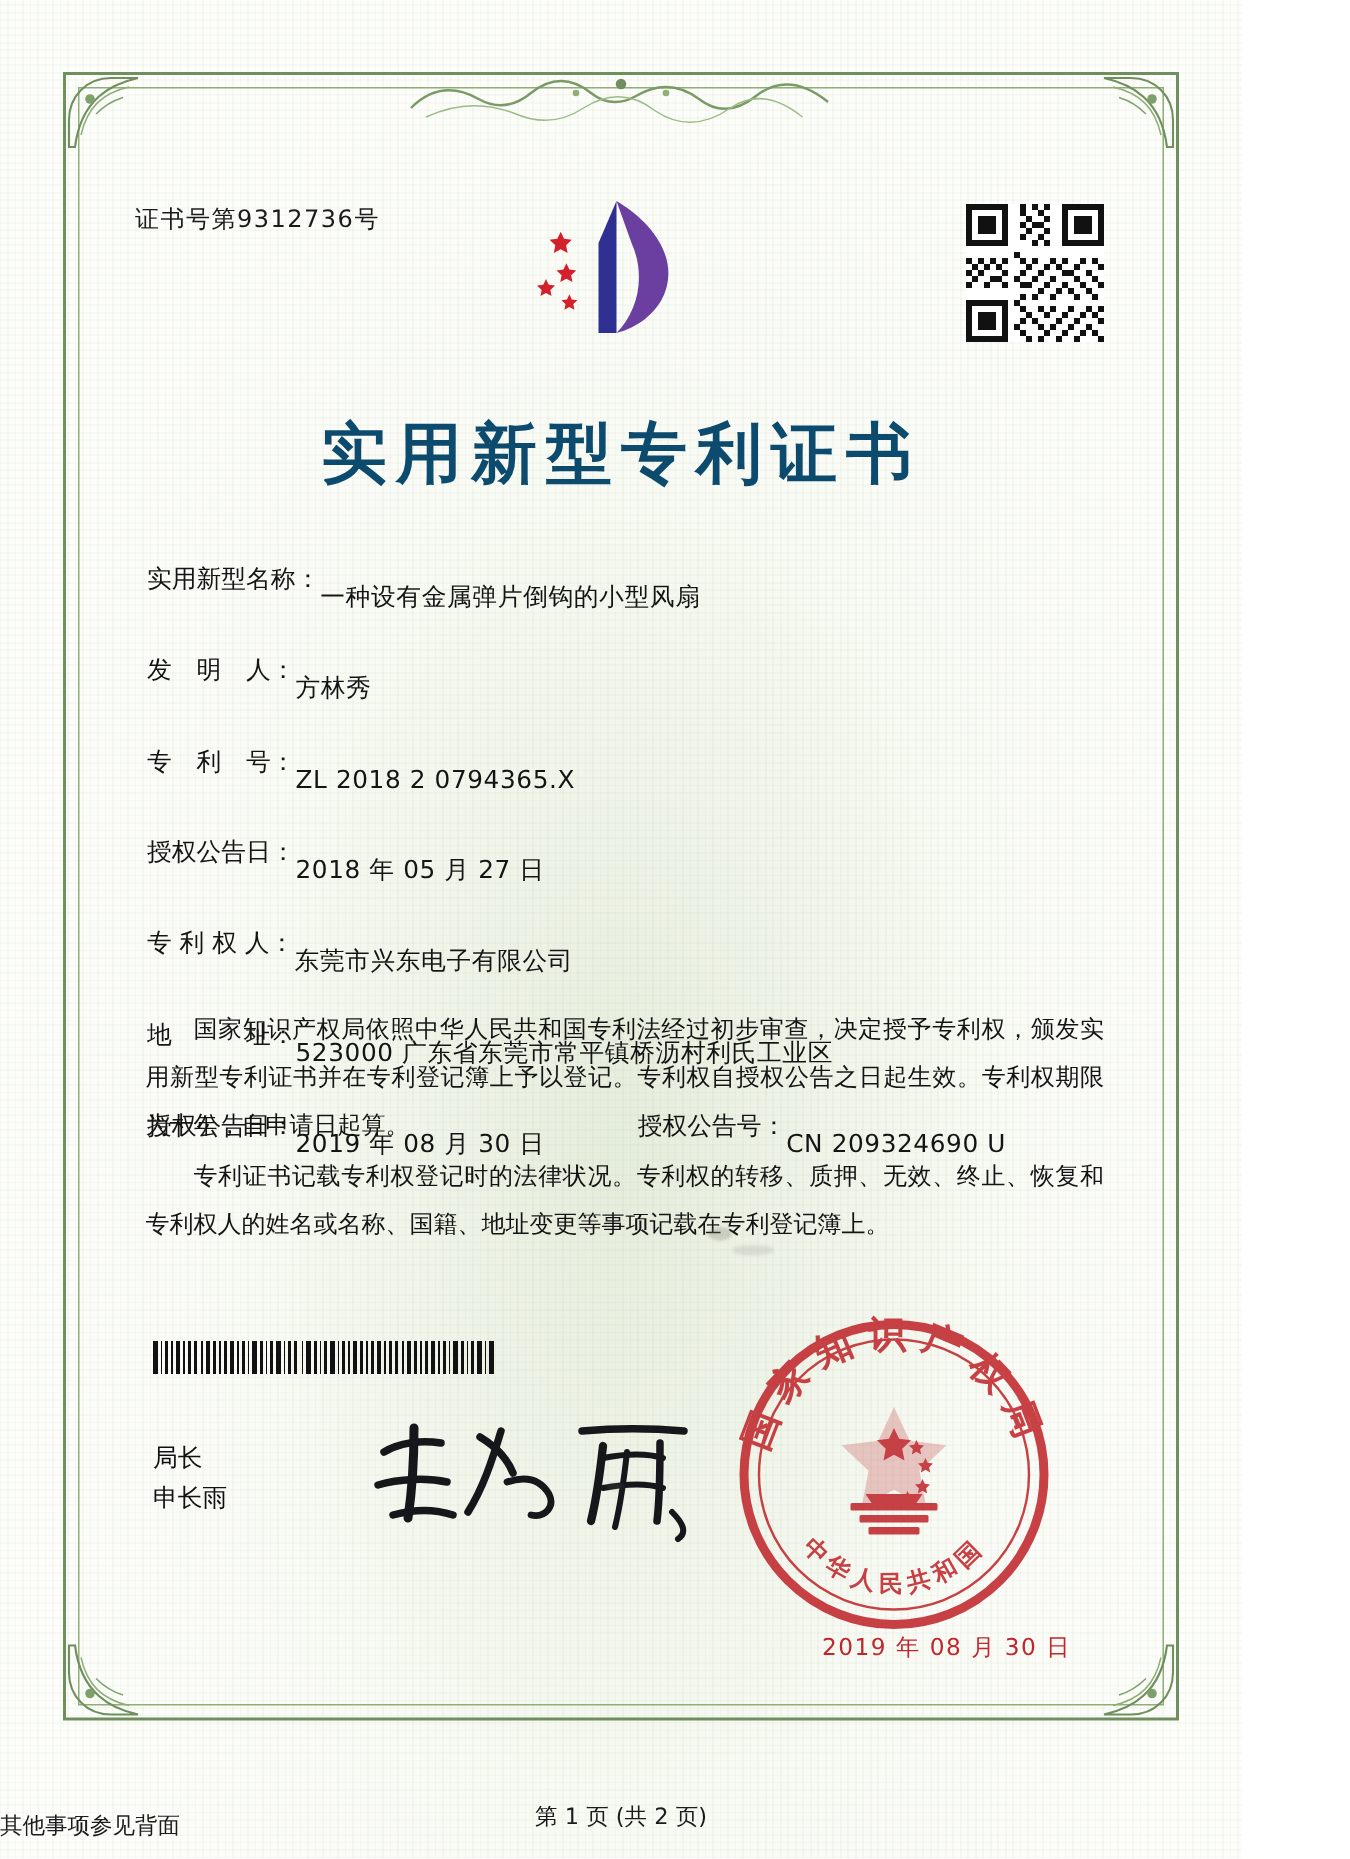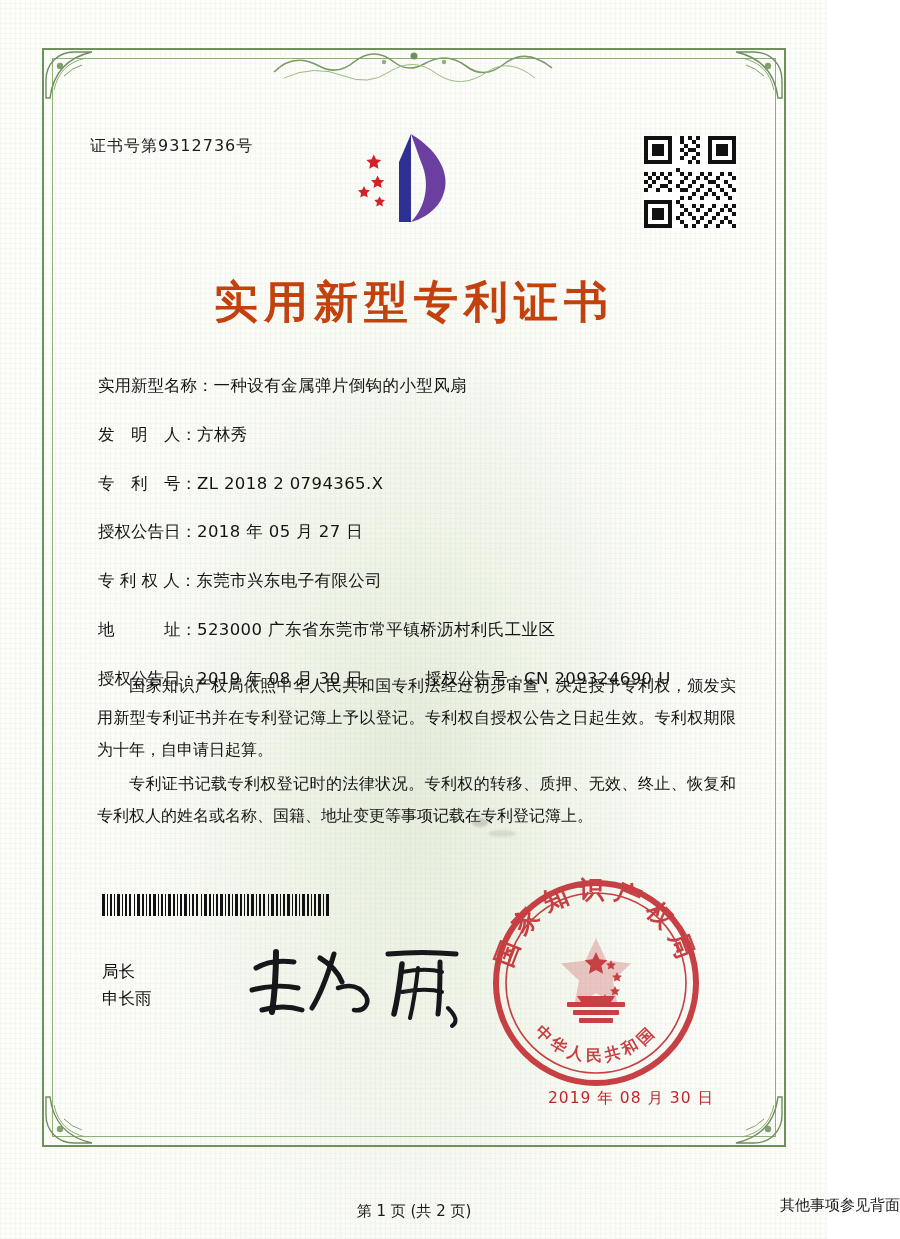--- a/index.html
+++ b/index.html
@@ -103,21 +103,21 @@
 
   .title {
     position: absolute;
     left: 0;
     right: 0;
     top: 215px;
     text-align: center;
     font-size: 44px;
     font-weight: bold;
     letter-spacing: 6px;
-    color: #c2410c;
+    color: #0c4a6e;
     font-family: "DejaVu Sans", "Liberation Sans", sans-serif;
   }
 
   .fields {
     position: absolute;
     left: 46px;
     right: 40px;
     top: 316px;
     font-size: 16.5px;
     color: #141414;
@@ -129,20 +129,21 @@
     margin-bottom: 24px;
     line-height: 1.5;
   }
   .field-label {
     white-space: pre;
     flex: 0 0 auto;
   }
   .field-value {
     flex: 1 1 auto;
     letter-spacing: 0.4px;
+    margin-top: 12px;
   }
   .field-row.split .field-value { flex: 0 0 auto; }
   .field-gap { flex: 0 0 62px; }
 
   .paras {
     position: absolute;
     left: 45px;
     right: 40px;
     top: 612px;
     font-size: 16px;
@@ -209,24 +210,25 @@
     font-size: 15px;
     color: #1b1b1b;
     font-family: "DejaVu Sans", "Liberation Sans", sans-serif;
   }
 
   .footnote {
     position: absolute;
     left: 0;
     right: 0;
     bottom: 28px;
-    text-align: right;
+    text-align: left;
     font-size: 15px;
     color: #1b1b1b;
     font-family: "DejaVu Sans", "Liberation Sans", sans-serif;
+    margin-top: 12px;
   }
 
   .smudge {
     position: absolute;
     pointer-events: none;
     border-radius: 50%;
     background: rgba(120,120,110,0.28);
     filter: blur(1.2px);
   }
 </style>

